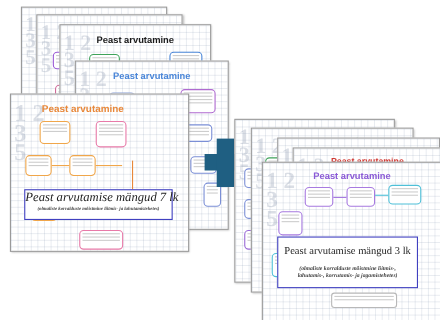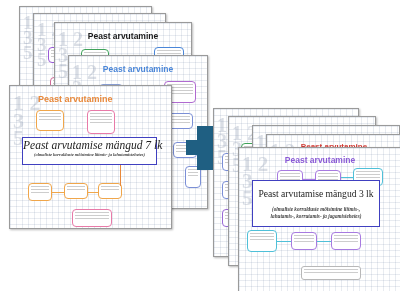--- a/index.html
+++ b/index.html
@@ -53,20 +53,21 @@
   }
   .conn{position:absolute;height:1px;}
   .connv{position:absolute;width:1px;}
 
   
   .plate{
     position:absolute;
     background:#ffffff;
     box-sizing:border-box;
     text-align:center;
+    margin-top:35px;
   }
   .plate .t1{
     font-family:"Liberation Serif",serif;
     font-style:italic;
     color:#1c1c1c;
     white-space:nowrap;
   }
   .plate .t2{
     font-family:"Liberation Serif",serif;
     font-style:italic;

